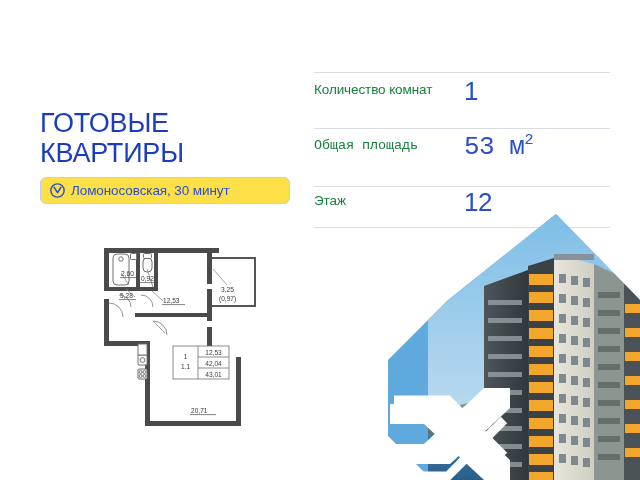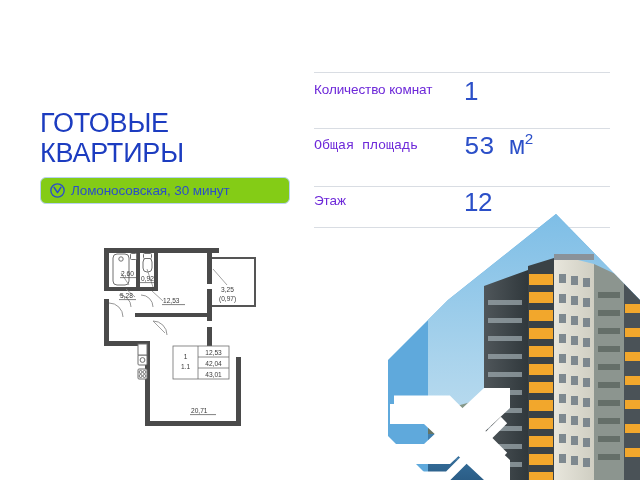--- a/index.html
+++ b/index.html
@@ -20,21 +20,21 @@
   }
   .headline .l2{display:block;}
 
   
   .metro-badge{
     position:absolute;left:40px;top:177px;
     height:27px;width:250px;
     box-sizing:border-box;
     border:1px solid #B9D2F2;
     border-radius:6px;
-    background:#84cc16;
+    background:#fde047;
     display:flex;align-items:center;
     padding:0 9px;
     gap:6px;
   }
   .metro-icon{
     width:15px;height:15px;flex:0 0 auto;
     display:block;
   }
   .metro-text{
     font-size:13.5px;color:#2B4FC8;
@@ -47,21 +47,21 @@
   }
   .spec-rule{height:1px;background:#D9DDE3;width:100%;}
   .spec-row{
     display:flex;align-items:flex-start;
     padding:9px 0 4px 0;
     min-height:38px;
   }
   .spec-label{
     width:150px;flex:0 0 150px;
     font-size:13.5px;line-height:16px;
-    color:#6d28d9;letter-spacing:-0.1px;
+    color:#15803d;letter-spacing:-0.1px;
   }
   .spec-value{
     font-size:26px;line-height:26px;
     color:#2B4FC8;font-weight:normal;
     letter-spacing:-0.5px;
     position:relative;top:-4px;
   }
   .spec-row.r1{min-height:42px;}
   .spec-row.r2{min-height:44px;font-family:Liberation Mono, monospace;}
   .spec-row.r3{min-height:30px;padding-top:6px;}

